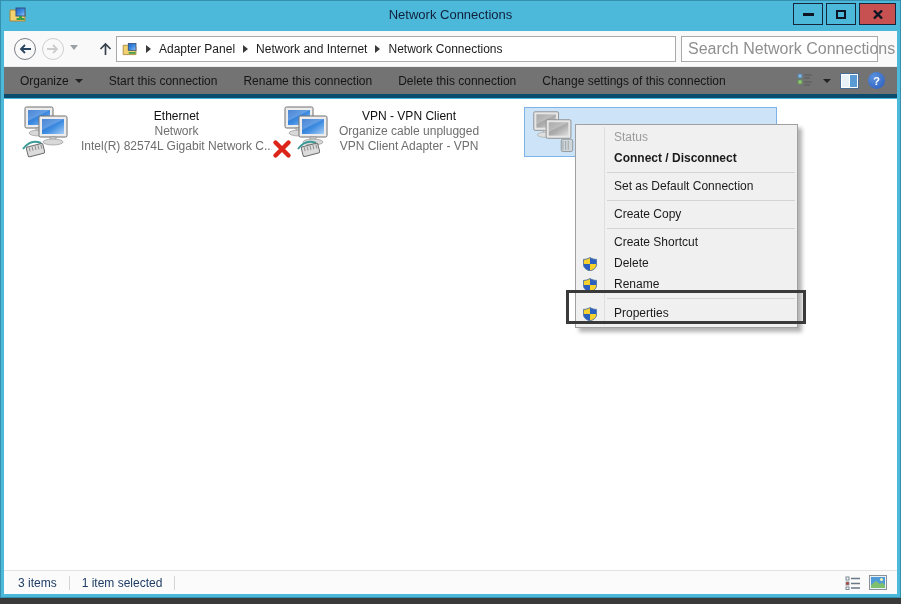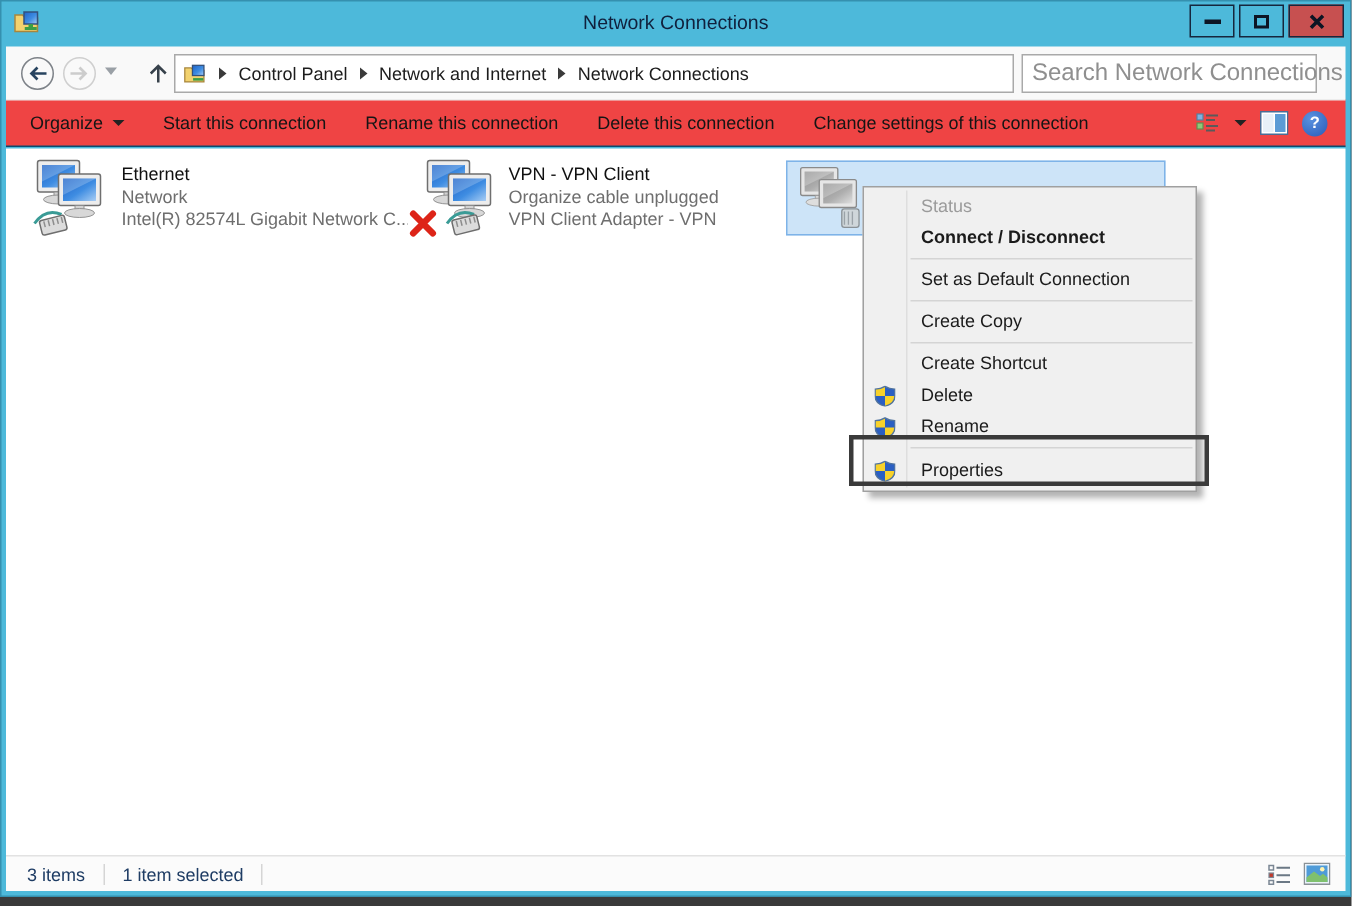--- a/index.html
+++ b/index.html
@@ -36,35 +36,35 @@
                border-left:5px solid #3a3a3a; margin:0 7px; }
   .crumb { font-size:12px; color:#1c1c1c; white-space:nowrap; padding:4px 1px; }
   .addr-right { position:absolute; right:118px; top:5px; height:26px; display:flex; align-items:center; }
   .searchbox { position:absolute; right:19px; top:5px; width:197px; height:26px; background:#fff; border:1px solid #a9a9a9;
                display:flex; align-items:center; }
   .searchbox input { flex:1; border:none; outline:none; font-family:"Liberation Sans",sans-serif; font-size:16px;
                      color:#444; padding:0 6px; background:transparent; }
   .searchbox input::placeholder { color:#8f8f8f; }
 
   
-  .commandbar { position:absolute; top:66px; left:4px; right:4px; height:32px; background:#ef4444;
-                border-top:1px solid #ececec; border-bottom:1px solid #0c4a6e;
+  .commandbar { position:absolute; top:66px; left:4px; right:4px; height:32px; background:#737373;
+                border-top:1px solid #ececec; border-bottom:4px solid #0c4a6e;
                 display:flex; align-items:center; padding-left:16px; }
   .cmd { font-size:12px; color:#151515; white-space:nowrap; display:flex; align-items:center; gap:6px; cursor:default; }
   .cmd + .cmd { margin-left:26px; }
   .drop-arrow { width:0; height:0; border-left:4px solid transparent; border-right:4px solid transparent;
                 border-top:4px solid #222; }
   .cmdbar-right { position:absolute; right:12px; top:0; height:100%; display:flex; align-items:center; gap:9px; }
   .helpicon { width:17px; height:17px; border-radius:50%; background:radial-gradient(circle at 35% 30%, #5a92e0, #2a5ab8);
               color:#fff; font-size:11px; font-weight:bold; display:flex; align-items:center; justify-content:center; }
   .helpicon::after { content:"?"; }
 
   
   .main { position:absolute; top:99px; left:4px; right:4px; bottom:28px; background:#fff; }
-  .conn-item { position:absolute; width:252px; height:54px; display:flex; align-items:flex-start; }
+  .conn-item { position:absolute; width:252px; height:54px; display:flex; align-items:flex-start;text-align:center; }
   .conn-icon { position:relative; width:58px; height:54px; flex:none; }
   .conn-text { padding-top:3px; margin-left:3px; overflow:hidden; }
   .conn-name { font-size:12px; color:#101010; line-height:16px; white-space:nowrap; }
   .conn-sub  { font-size:12px; color:#6e6e6e; line-height:15px; white-space:nowrap; overflow:hidden; }
   .item1 { left:16px; top:6px; }
   .item2 { left:274px; top:6px; }
   .item3 { left:520px; top:8px; width:253px; height:50px; background:#cde4f8; border:1px solid #7eb3e8; z-index:1; }
   .item3 .conn-icon { width:52px; height:46px; margin:2px 0 0 4px; }
   .item3 .conn-text { padding-top:18px; margin-left:16px; }
   .redx { position:absolute; left:-6px; bottom:0px; }
@@ -160,21 +160,21 @@
         </svg>
       </div>
 
       <div class="addressbar">
         <svg width="18" height="17" viewBox="0 0 20 20">
           <path d="M2 5 h5 l2 2 h8 v9 H2 Z" fill="#f2d26e" stroke="#a8863c" stroke-width="1"></path>
           <rect x="8" y="3" width="9" height="8" fill="url(#gradBlue)" stroke="#33517c" stroke-width="1"></rect>
           <rect x="8.5" y="13" width="8" height="2" fill="#3b9e45"></rect>
         </svg>
         <span class="crumb-sep"></span>
-        <span class="crumb">Control Panel</span>
+        <span class="crumb">Adapter Panel</span>
         <span class="crumb-sep"></span>
         <span class="crumb">Network and Internet</span>
         <span class="crumb-sep"></span>
         <span class="crumb">Network Connections</span>
       </div>
       <div class="addr-right" style="gap:14px; padding-right:14px;">
         <svg width="11" height="7" viewBox="0 0 11 7">
           <path d="M1 1 L5.5 5.5 L10 1" fill="none" stroke="#555" stroke-width="1.6"></path>
         </svg>
         <svg width="15" height="16" viewBox="0 0 16 16">

